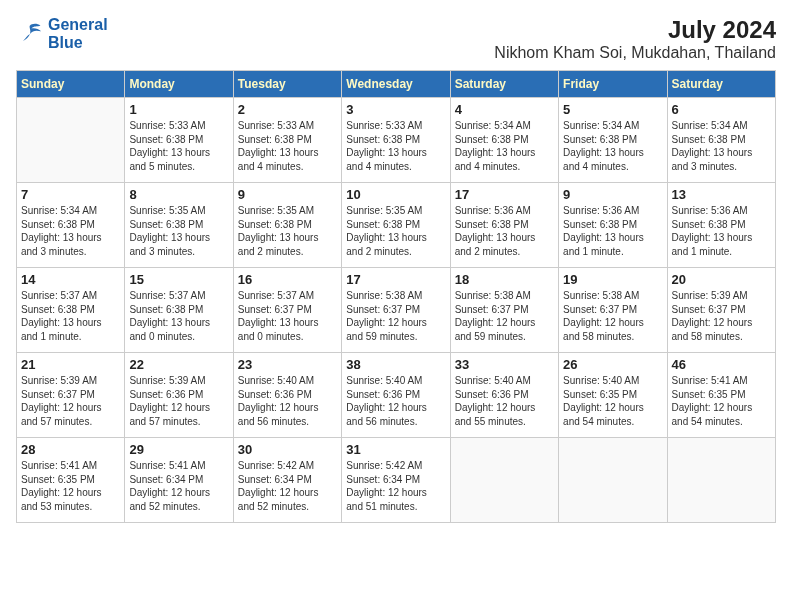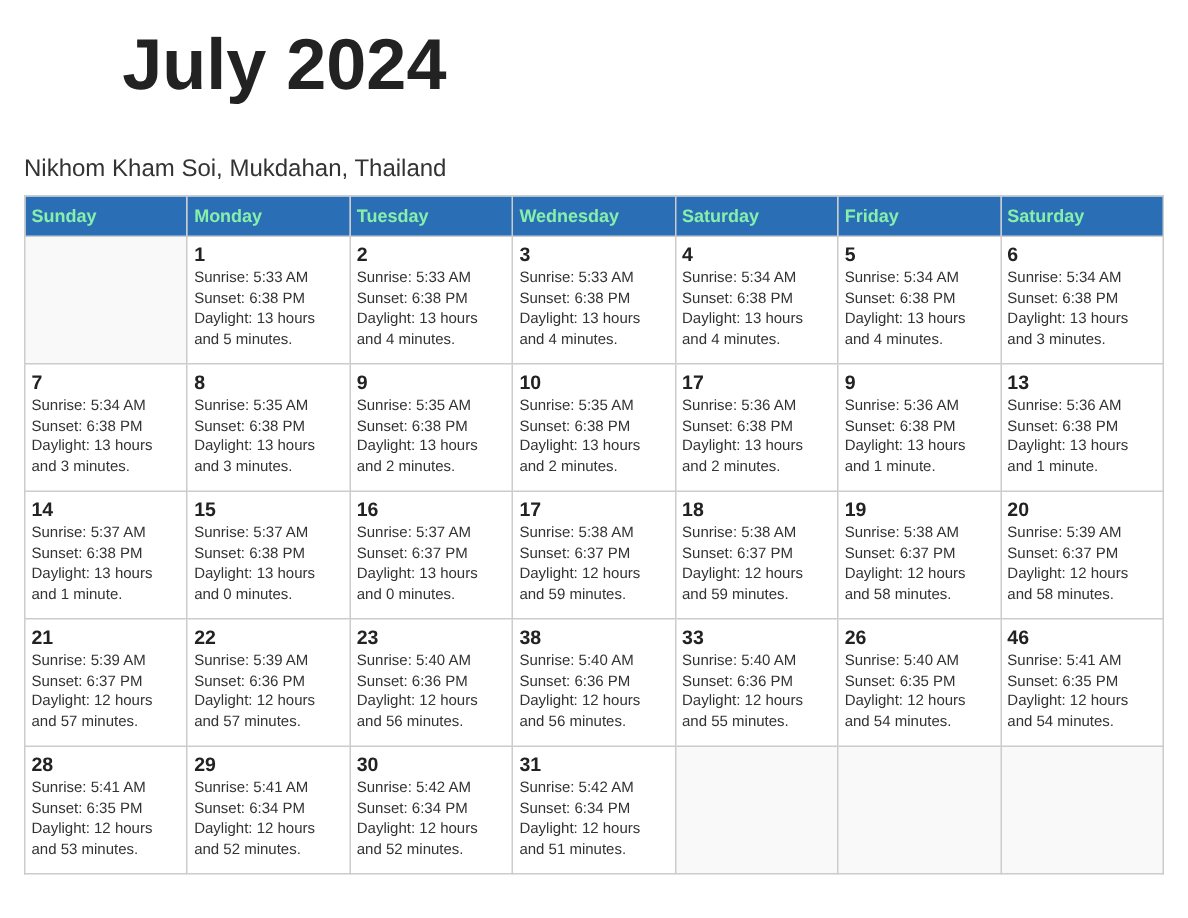--- a/index.html
+++ b/index.html
@@ -22,37 +22,36 @@
       gap: 4px;
     }
     .logo-bird {
       width: 28px;
       height: 28px;
     }
     .title-section {
       text-align: right;
     }
     .main-title {
-      font-size: 48px;
+      font-size: 24px;
       font-weight: bold;
       color: #222;
     }
     .subtitle {
       font-size: 16px;
       color: #333;
-      margin-top: 33px;
     }
     .calendar {
       width: 100%;
       border-collapse: collapse;
       font-size: 11px;
     }
     .calendar th {
       background-color: #2a6eb5;
-      color: #86efac;
+      color: #fef9c3;
       padding: 6px 4px;
       text-align: left;
       font-size: 12px;
       font-weight: bold;
       border: 1px solid #ccc;
     }
     .calendar td {
       border: 1px solid #ccc;
       vertical-align: top;
       padding: 4px;
@@ -74,20 +73,30 @@
       font-size: 10px;
       color: #333;
       line-height: 1.35;
     }
     .week-row td { height: 85px; }
   </style>
 </head>
 <body>
 
 <div class="header">
+  <div class="logo">
+    <svg class="logo-bird" viewBox="0 0 40 40">
+      <path d="M20 8 C22 5, 30 4, 35 8 C30 10, 26 8, 22 12 C26 11, 32 12, 36 16 C30 15, 24 14, 20 20 C22 15, 18 10, 20 8Z" fill="#2a6eb5"></path>
+      <path d="M20 20 C18 25, 14 28, 10 30 C14 26, 16 22, 20 20Z" fill="#2a6eb5"></path>
+    </svg>
+    <div>
+      <div style="font-size:16px;font-weight:bold;color:#1a5fa8;line-height:1.1;">General</div>
+      <div style="font-size:16px;font-weight:bold;color:#1a5fa8;line-height:1.1;">Blue</div>
+    </div>
+  </div>
   <div class="title-section">
     <div class="main-title">July 2024</div>
     <div class="subtitle">Nikhom Kham Soi, Mukdahan, Thailand</div>
   </div>
 </div>
 
 <table class="calendar">
   <thead>
     <tr>
     <th>Sunday</th>

